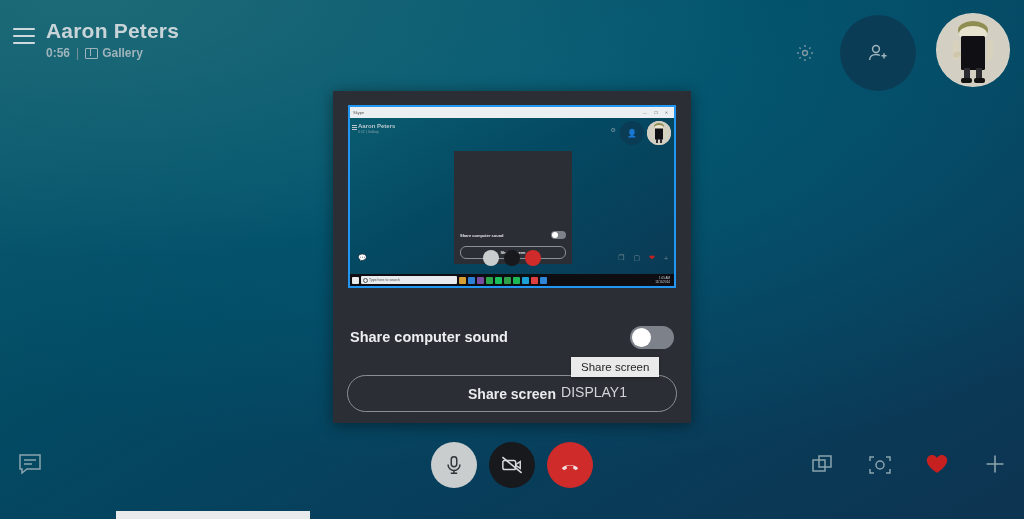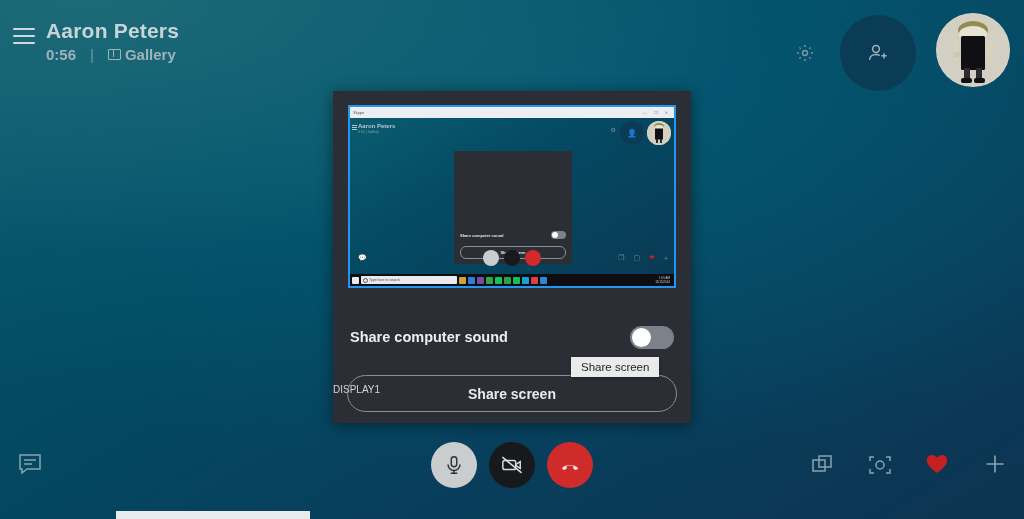--- a/index.html
+++ b/index.html
@@ -16,21 +16,21 @@
       radial-gradient(130% 120% at 50% 18%, #045a74 0%, rgba(4,90,116,0) 60%),
       linear-gradient(150deg, #0b5d70 0%, #034a63 38%, #073f5c 65%, #0d3451 100%);
   }
 
   
   #header{position:absolute;left:0;top:0;width:1024px;height:100px;}
   #hamburger{position:absolute;left:13px;top:28px;width:22px;height:16px;cursor:pointer;}
   #hamburger span{display:block;height:2px;background:#cfd9dd;margin-bottom:5px;border-radius:1px;}
   #title-block{position:absolute;left:46px;top:18px;}
   #call-title{font-size:21px;font-weight:bold;color:#c9d4d9;letter-spacing:.2px;line-height:26px;}
-  #sub-row{display:flex;align-items:center;gap:14px;margin-top:2px;font-size:15px;color:#9fb3bb;font-weight:bold;}
+  #sub-row{display:flex;align-items:center;gap:6px;margin-top:2px;font-size:12px;color:#9fb3bb;font-weight:bold;}
   #sub-row .sep{color:#7c939c;font-weight:normal;}
   #gallery-chip{display:flex;align-items:center;gap:4px;}
   .mini-grid{width:11px;height:9px;border:1px solid #9fb3bb;border-radius:1px;position:relative;}
   .mini-grid:after{content:"";position:absolute;left:4px;top:0;width:1px;height:7px;background:#9fb3bb;}
 
   #settings-btn{position:absolute;left:795px;top:43px;width:20px;height:20px;cursor:pointer;}
   #invite-btn{
     position:absolute;left:840px;top:15px;width:76px;height:76px;border-radius:50%;
     background:#0b3c55;display:flex;align-items:center;justify-content:center;cursor:pointer;
   }
@@ -42,22 +42,22 @@
   
   #share-dialog{
     position:absolute;left:333px;top:91px;width:358px;height:332px;
     background:#2b2e34;box-shadow:0 2px 14px rgba(0,0,0,.45);
   }
   #screen-thumb{
     position:absolute;left:15px;top:14px;width:328px;height:183px;
     border:2px solid #2196f3;box-sizing:border-box;overflow:hidden;background:#05496a;
   }
   #display-label{
-    position:absolute;left:0;top:293px;width:294px;text-align:left;
-    font-size:10px;color:#d2d4d7;
+    position:absolute;left:0;top:293px;width:294px;text-align:right;
+    font-size:14px;color:#d2d4d7;
   }
   #sound-row{
     position:absolute;left:17px;top:232px;width:324px;height:28px;
     display:flex;align-items:center;justify-content:space-between;
   }
   #sound-label{font-size:14.5px;font-weight:bold;color:#eceef0;}
   #sound-toggle{
     width:44px;height:23px;border-radius:12px;background:#7d818a;position:relative;cursor:pointer;
   }
   #sound-toggle .knob{

